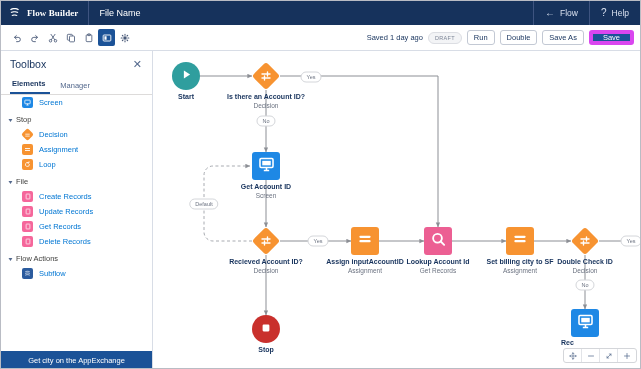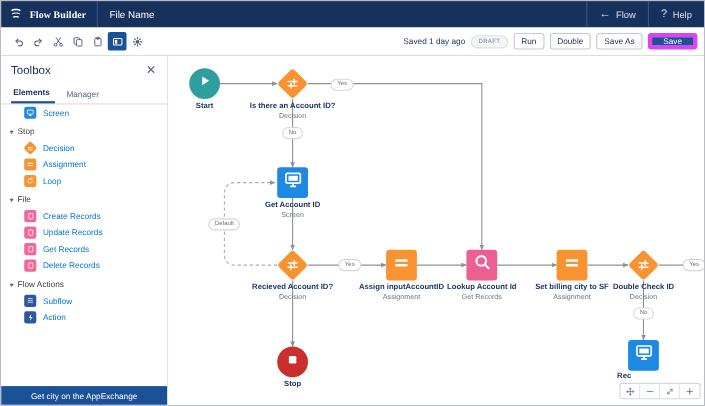--- a/index.html
+++ b/index.html
@@ -396,28 +396,20 @@
       <span class="sec-label">Flow Actions</span>
     </div>
     <div class="el-item">
       <span class="el-ico navy">
         <svg width="7" height="7" viewBox="0 0 10 10" fill="none" stroke="#ffffff" stroke-width="1">
           <path d="M1.8 2.6 C3.6 1.6 6.4 1.6 8.2 2.6 M1.8 5 C3.6 4 6.4 4 8.2 5 M1.8 7.4 C3.6 6.4 6.4 6.4 8.2 7.4"></path>
         </svg>
       </span>
       <span class="el-label">Subflow</span>
     </div>
-    <div class="el-item">
-      <span class="el-ico navy">
-        <svg width="6" height="7" viewBox="0 0 8 10" fill="#ffffff">
-            <path d="M4.6 0.8 L1.6 5.4 H3.6 L3.1 9.2 L6.3 4.4 H4.2 Z"></path>
-          </svg>
-      </span>
-      <span class="el-label">Action</span>
-    </div>
 
     <div class="appexchange">Get city on the AppExchange</div>
   </div>
 
   <div class="canvas">
 
     <svg width="487" height="318">
       <defs>
         <marker id="ah" markerWidth="6" markerHeight="6" refX="4.6" refY="2.2" orient="auto">
           <path d="M0,0 L4.8,2.2 L0,4.4 z" fill="#8c8f95"></path>

